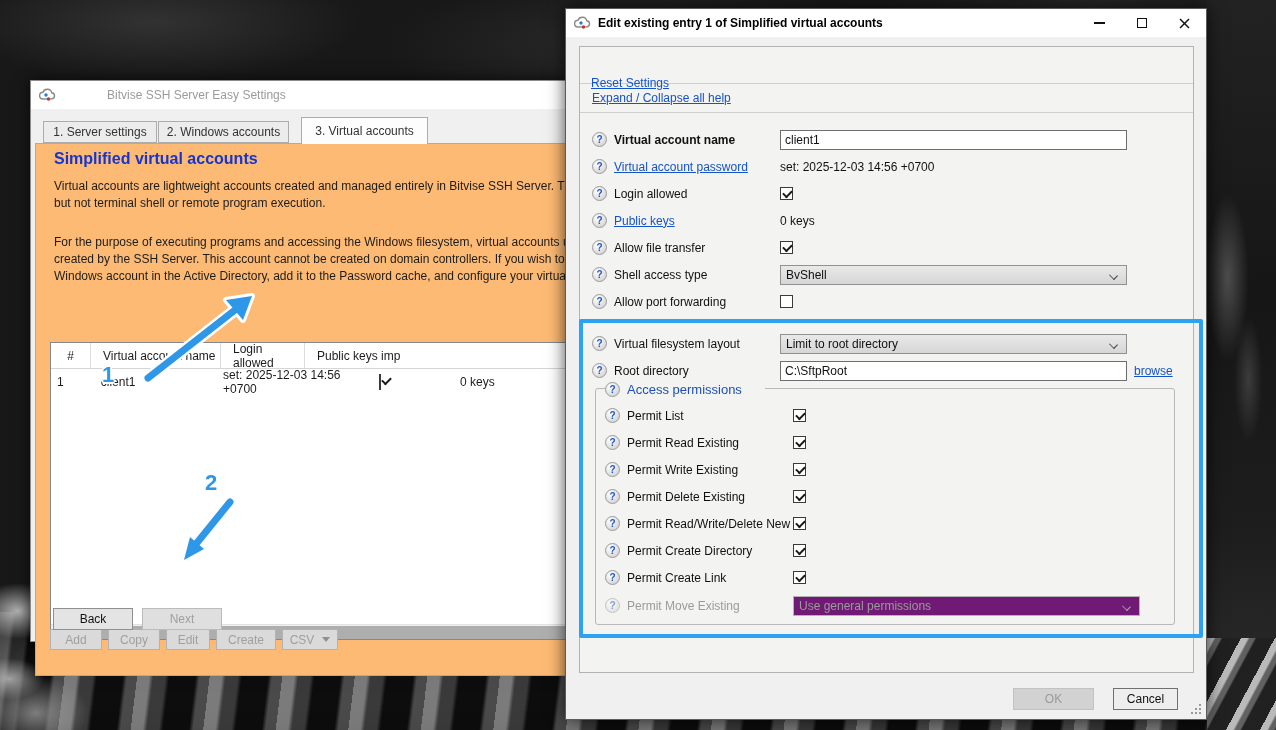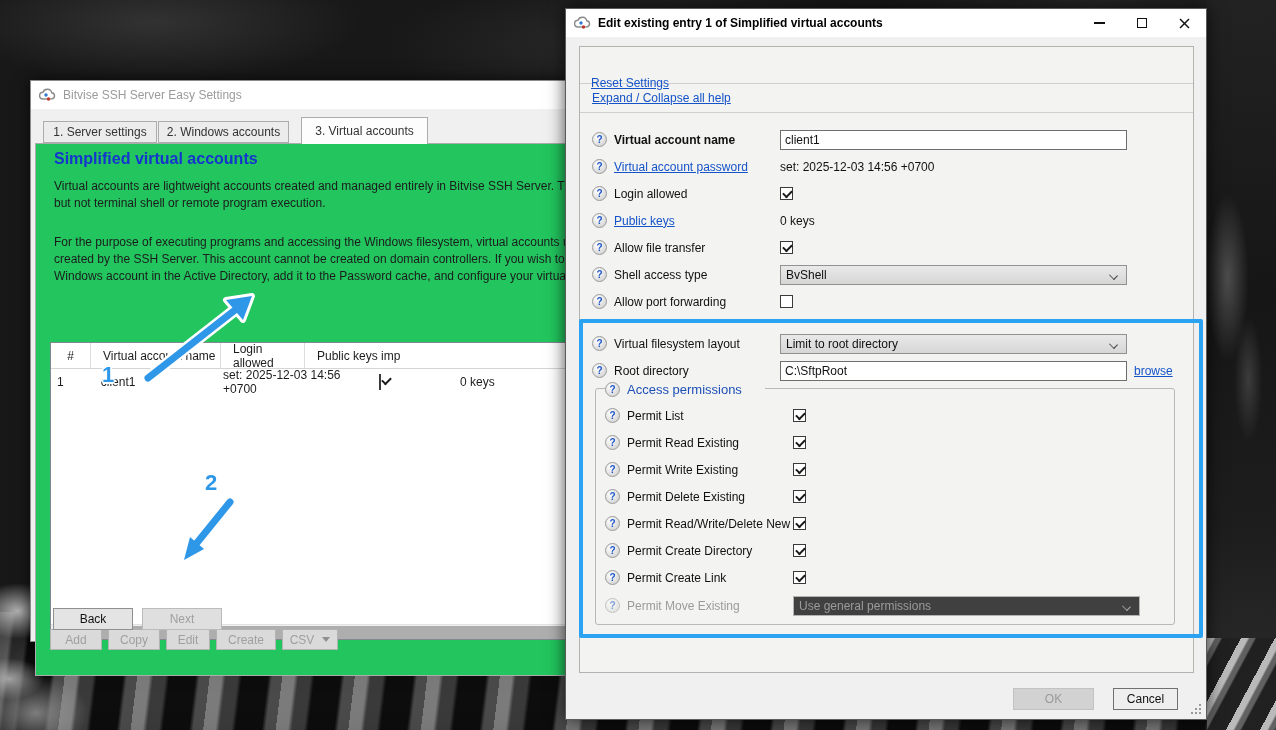--- a/index.html
+++ b/index.html
@@ -62,42 +62,42 @@
   }
   .dd {
     height:20px; background:linear-gradient(#e9e9e9,#d6d6d6); border:1px solid #919191;
     display:flex; align-items:center; padding:0 22px 0 5px; font-size:12px; color:#111;
     position:relative; width:347px;
   }
   .dd .chev {
     position:absolute; right:9px; top:6px; width:7px; height:7px;
     border-right:1.6px solid #3d3d3d; border-bottom:1.6px solid #3d3d3d; transform:rotate(45deg) scaleY(.8);
   }
-  .dd.disabled { background:#404040; color:#9b9b9b; border-color:#b3b3b3;align-items:center; }
+  .dd.disabled { background:#701a75; color:#9b9b9b; border-color:#b3b3b3;align-items:center; }
   .dd.disabled .chev { border-color:#adadad; }
   .tinput {
     height:20px; width:347px; background:#fff; border:1px solid #6e6e6e;
     font-family:"Liberation Sans", sans-serif; font-size:12px; padding:0 4px; color:#111;
   }
 
   
   .main-window {
     position:absolute; left:30px; top:80px; width:537px; height:562px; z-index:10;
     background:#f0f0f0; border:1px solid #8b8b8b; box-shadow:0 0 14px rgba(0,0,0,.65);
   }
-  .main-window .titlebar { color:#9b9b9b; font-size:12px; }
+  .main-window .titlebar { color:#9b9b9b; font-size:12px;gap:44px; }
   .tabs { position:absolute; left:12px; top:36px; height:26px; }
   .tab {
     position:absolute; top:4px; height:22px; background:#ececec; border:1px solid #acacac;
     font-size:12px; color:#333; display:flex; align-items:center; justify-content:center;
   }
   .tab.active { top:0; height:27px; background:#fdfdfd; border-bottom:none; z-index:3; }
   .tabpage {
     position:absolute; left:4px; right:-2px; top:62px; height:533px;
-    background:#22c55e; border:1px solid #acacac; overflow:hidden;
+    background:#fdba74; border:1px solid #acacac; overflow:hidden;
   }
   .mw-heading { position:absolute; left:18px; top:6px; font-size:16px; }
   .mw-para { position:absolute; left:18px; font-size:12px; color:#1c1c1c; line-height:17px; white-space:nowrap; }
   .mw-table {
     position:absolute; left:14px; top:198px; width:540px; height:298px;
     background:#fff; border:1px solid #828790;
   }
   .mw-thead { display:flex; height:26px; border-bottom:1px solid #d5d5d5; font-size:12px; color:#1c1c1c; }
   .mw-thead .hc { display:flex; align-items:center; padding-left:12px; border-right:1px solid #dcdcdc; }
   .mw-trow { display:flex; height:25px; font-size:12px; color:#1c1c1c; align-items:center; }

